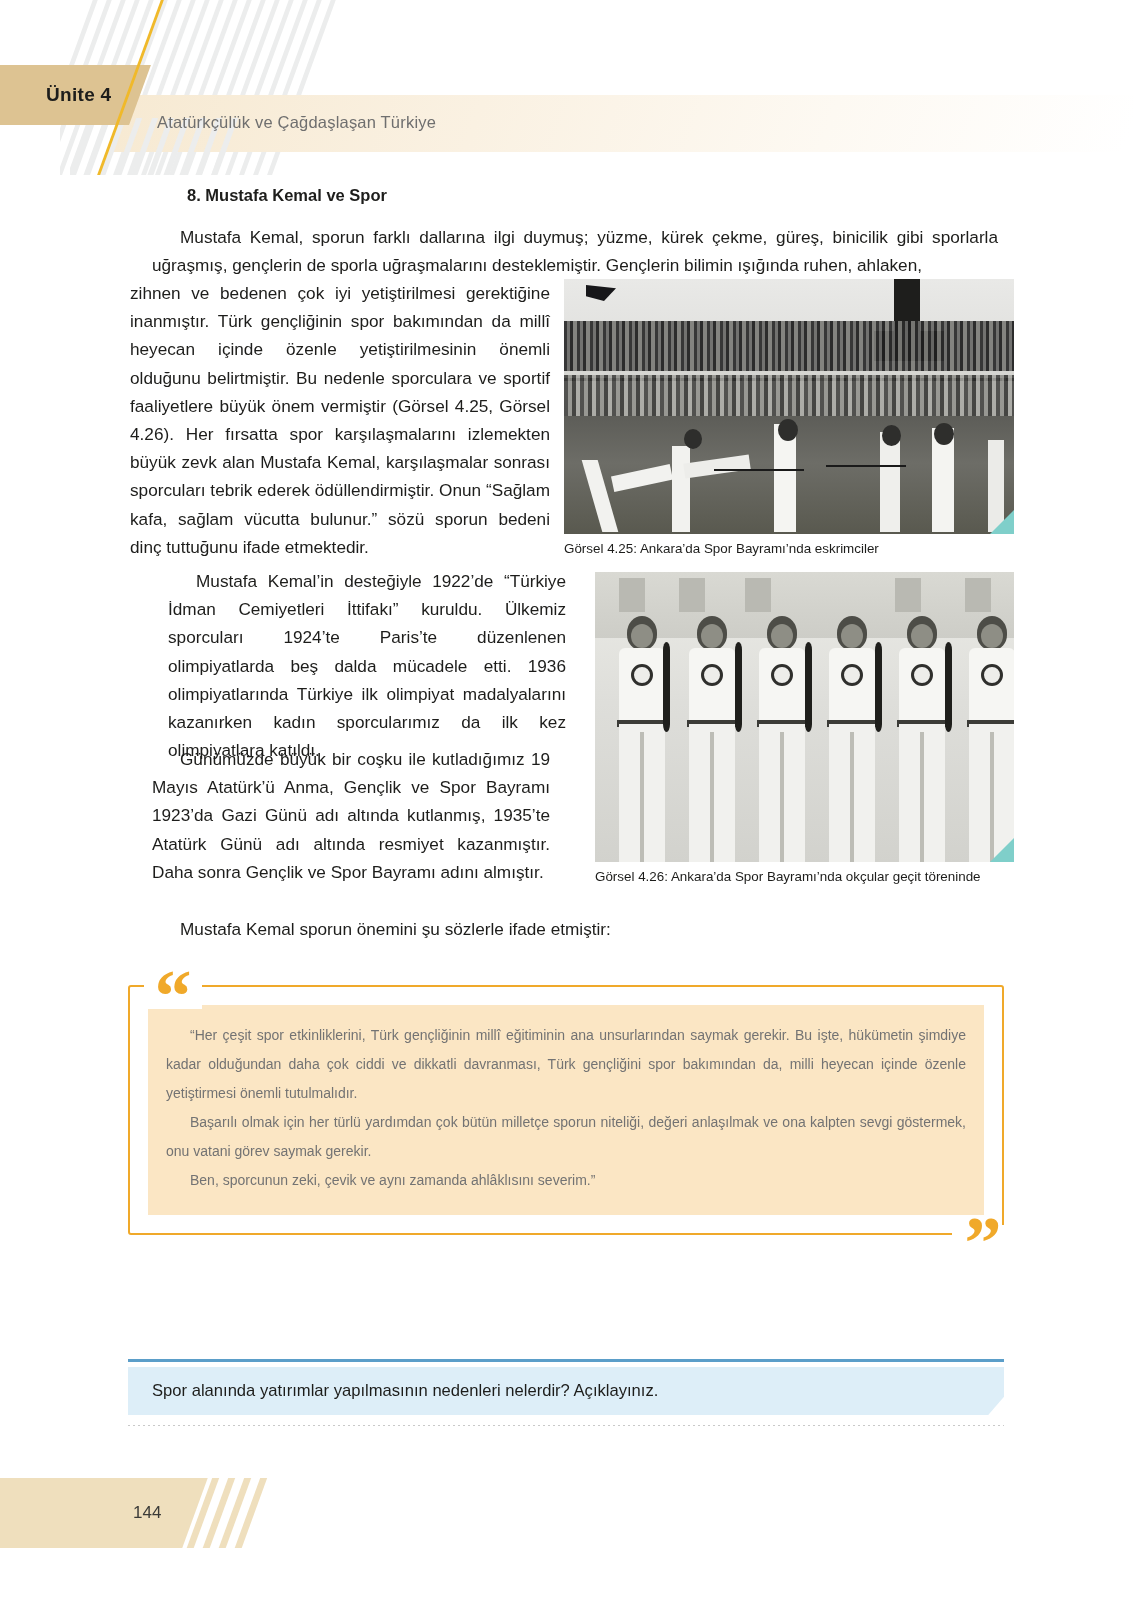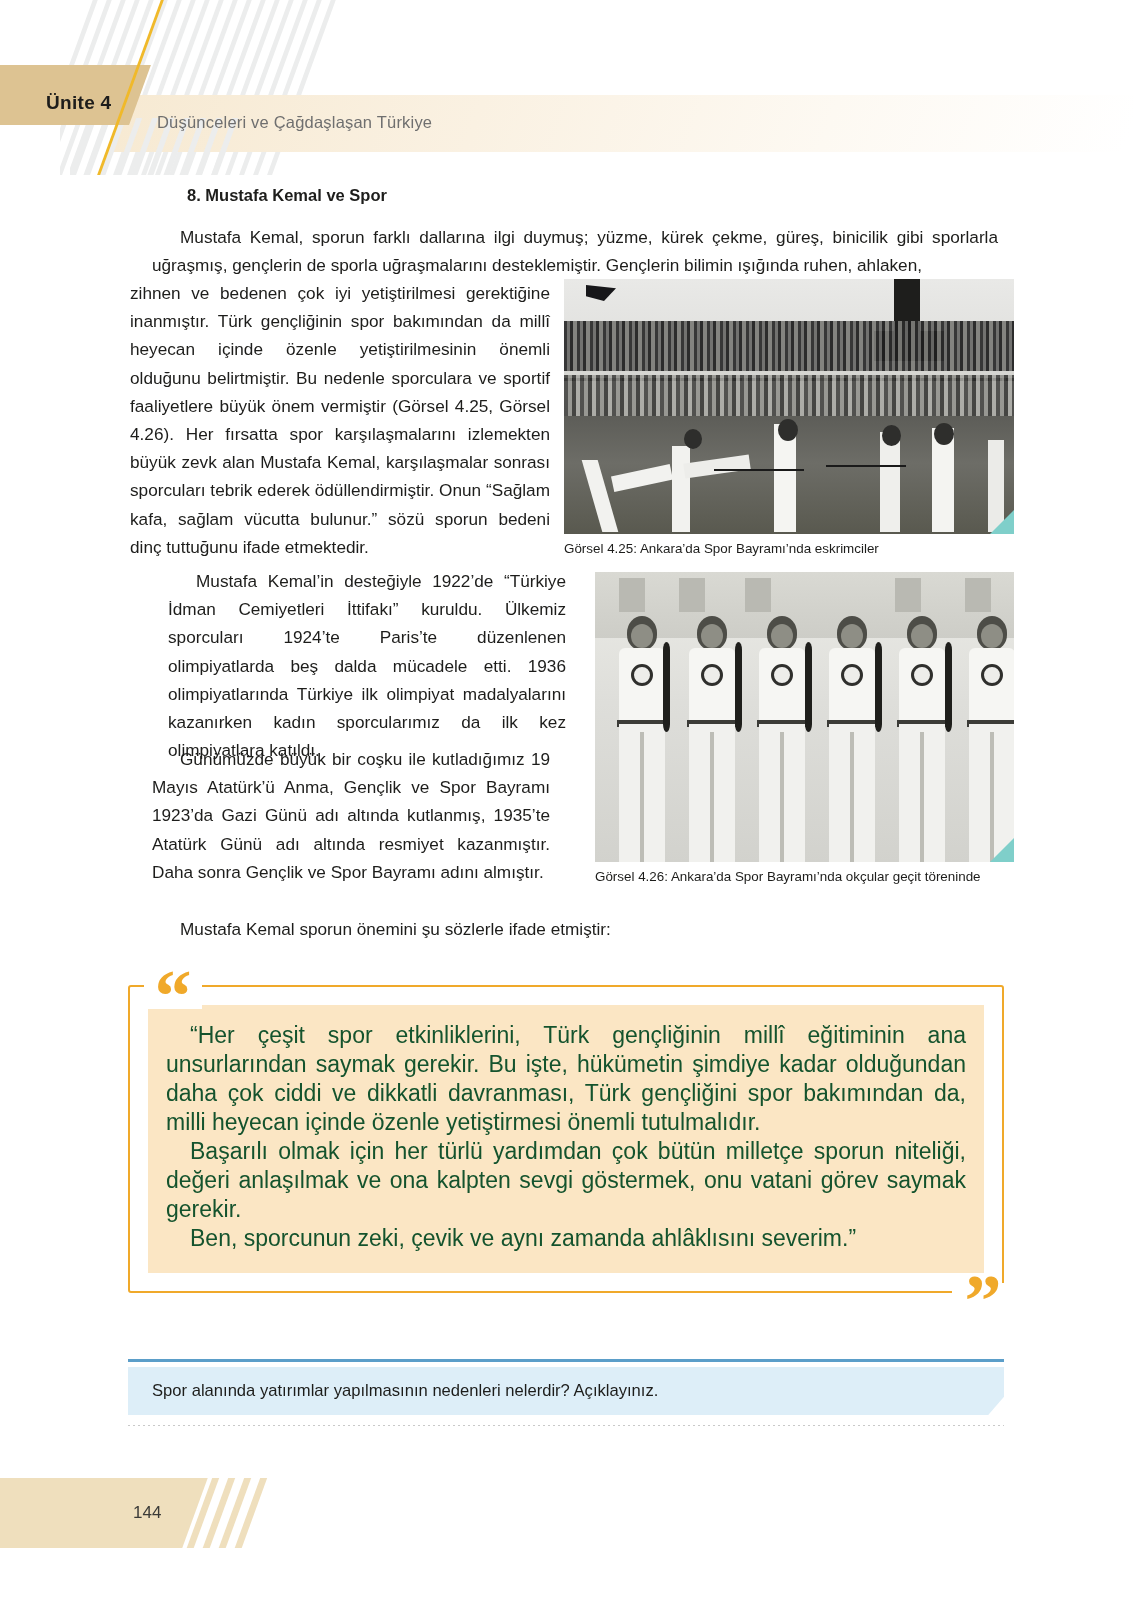--- a/index.html
+++ b/index.html
@@ -28,21 +28,21 @@
   .hdr-band-text {
     position:absolute; left:157px; top:113px; width:700px;
     font-size:16.5px; color:#6f6f6f; letter-spacing:.2px;
   }
 
   .unit-tab {
     position:absolute; left:-20px; top:65px; width:160px; height:60px;
     background:#ddc392; transform:skewX(-20deg);
   }
   .unit-tab-text {
-    position:absolute; left:46px; top:92px;
+    position:absolute; left:46px; top:84px;
     font-size:19px; font-weight:bold; color:#1d1d1b;
     letter-spacing:.3px;
   }
   .hdr-gold-line {
     position:absolute; left:163px; top:-6px; width:3px; height:190px;
     background:#f0b92a; transform:skewX(-20deg); transform-origin:top left;
   }
   .hdr-lower-stripes { position:absolute; left:70px; top:118px; width:320px; height:70px; overflow:hidden; }
   .hdr-lower-stripes i {
     position:absolute; top:-10px; width:6px; height:120px;
@@ -136,21 +136,21 @@
   
   .quote-wrap { position:absolute; left:128px; top:985px; width:876px; }
   .quote-frame {
     position:relative; border:2px solid #f0a92a; border-radius:3px;
     padding:0;
   }
   .quote-body {
     background:#fbe6c4; margin:18px; padding:16px 18px 20px 18px;
   }
   .quote-body p {
-    font-size:23px; line-height:29px; color:#14532d;
+    font-size:14px; line-height:29px; color:#737373;
     text-align:justify; text-indent:24px;
   }
   .quote-body p.src { font-style:italic; text-indent:20px; margin-top:4px; }
   .qmark-open {
     position:absolute; left:14px; top:-22px; width:58px; height:44px;
     background:#fff; color:#f0a92a; font-size:74px; line-height:62px;
     font-family:"Liberation Serif", serif; font-weight:bold; text-align:center;
   }
   .qmark-close {
     position:absolute; right:-12px; bottom:-46px; width:62px; height:54px;
@@ -211,21 +211,21 @@
         <i style="left:64px"></i>
         <i style="left:80px"></i>
       <i style="left:96px"></i>
         <i style="left:112px"></i>
         <i style="left:128px"></i>
       <i style="left:144px"></i>
     </div>
     <div class="unit-tab"></div>
     <div class="unit-tab-text">Ünite 4</div>
     <div class="hdr-gold-line"></div>
-    <div class="hdr-band-text">Düşünceleri ve Çağdaşlaşan Türkiye</div>
+    <div class="hdr-band-text">Atatürkçülük ve Çağdaşlaşan Türkiye</div>
   </div>
 
   <div class="content">
 
     <div class="sec-title">8. Mustafa Kemal ve Spor</div>
 
     <div class="para indent p-full">Mustafa Kemal, sporun farklı dallarına ilgi duymuş; yüzme, kürek çekme, güreş, binicilik gibi sporlarla uğraşmış, gençlerin de sporla uğraşmalarını desteklemiştir. Gençlerin bilimin ışığında ruhen, ahlaken,</div>
     <div class="para p-left1">zihnen ve bedenen çok iyi yetiştirilmesi gerektiğine inanmıştır. Türk gençliğinin spor bakımından da millî heyecan içinde özenle yetiştirilmesinin önemli olduğunu belirtmiştir. Bu nedenle sporculara ve sportif faaliyetlere büyük önem vermiştir (Görsel 4.25, Görsel 4.26). Her fırsatta spor karşılaşmalarını izlemekten büyük zevk alan Mustafa Kemal, karşılaşmalar sonrası sporcuları tebrik ederek ödüllendirmiştir. Onun “Sağlam kafa, sağlam vücutta bulunur.” sözü sporun bedeni dinç tuttuğunu ifade etmektedir.</div>
     <div class="para indent p-left2">Mustafa Kemal’in desteğiyle 1922’de “Türkiye İdman Cemiyetleri İttifakı” kuruldu. Ülkemiz sporcuları 1924’te Paris’te düzenlenen olimpiyatlarda beş dalda mücadele etti. 1936 olimpiyatlarında Türkiye ilk olimpiyat madalyalarını kazanırken kadın sporcularımız da ilk kez olimpiyatlara katıldı.</div>
     <div class="para indent p-left3">Günümüzde büyük bir coşku ile kutladığımız 19 Mayıs Atatürk’ü Anma, Gençlik ve Spor Bayramı 1923’da Gazi Günü adı altında kutlanmış, 1935’te Atatürk Günü adı altında resmiyet kazanmıştır. Daha sonra Gençlik ve Spor Bayramı adını almıştır.</div>

